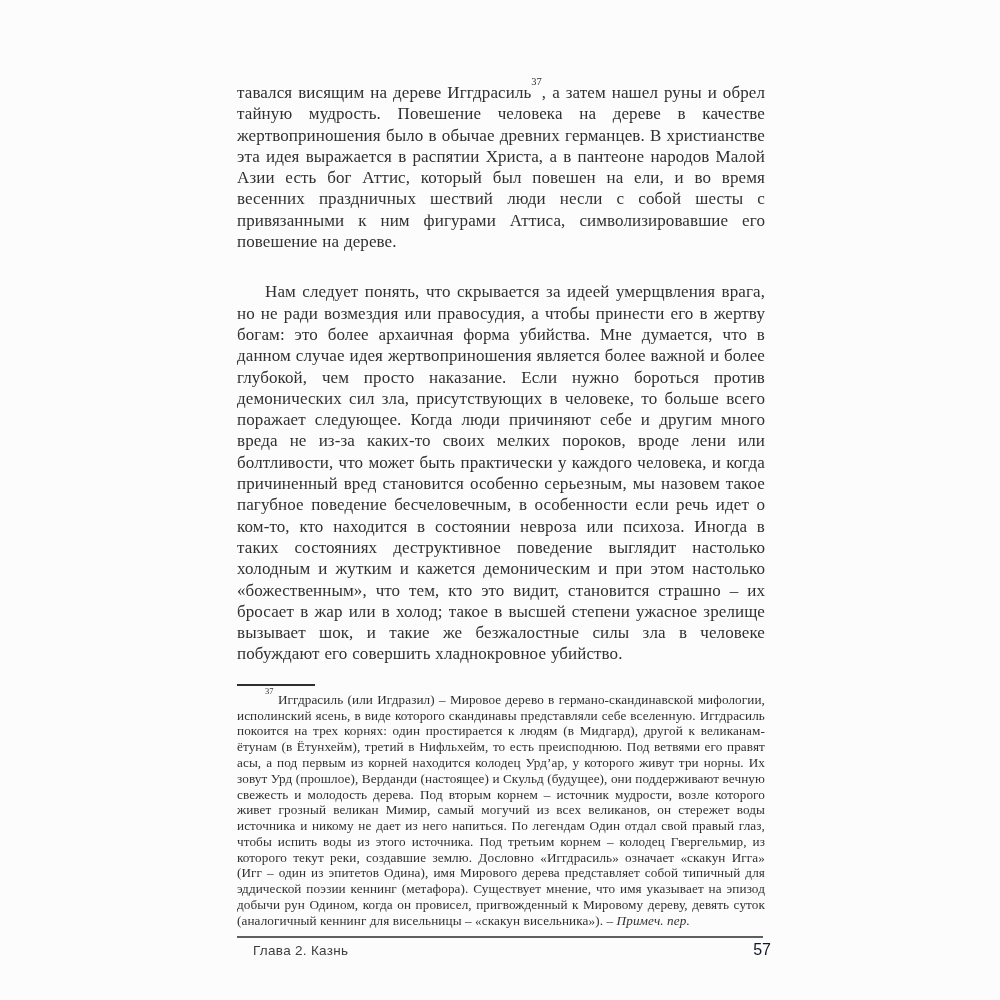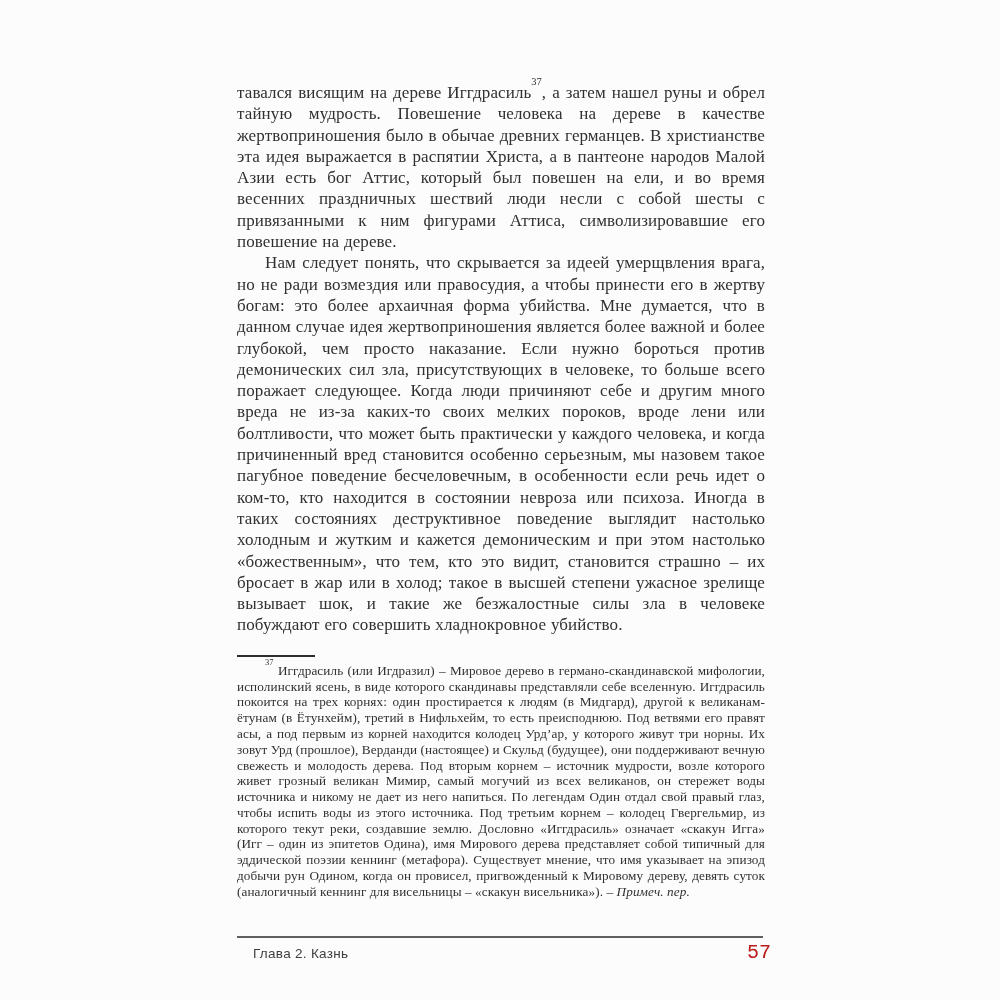--- a/index.html
+++ b/index.html
@@ -25,21 +25,21 @@
   .para {
     margin: 0;
     font-size: 17px;
     line-height: 21.3px;
     text-align: justify;
     letter-spacing: 0.1px;
     word-spacing: 0.5px;
     hyphens: auto;
     -webkit-hyphens: auto;
   }
-  .para.indent { text-indent: 28px; }
+  .para.indent { text-indent: 28px; margin-top: 29px; }
   sup.ref {
     font-size: 10.5px;
     line-height: 0;
     position: relative;
     top: -6px;
     letter-spacing: 0;
   }
   .fn-sep {
     width: 78px;
     height: 2px;
@@ -80,23 +80,23 @@
     justify-content: space-between;
     align-items: baseline;
   }
   .footer .chapter {
     font-family: "Liberation Sans", sans-serif;
     font-size: 13.5px;
     color: #3e3e3e;
     letter-spacing: 0.3px;
   }
   .footer .pagenum {
-    font-family: Liberation Mono, monospace;
-    font-size: 20px;
-    color: #b91c1c;
+    font-family: Liberation Sans, sans-serif;
+    font-size: 16px;
+    color: #0f172a;
     padding-right: 8px;
   }
 </style>
 </head>
 <body>
 
 <div class="page">
 
   <div class="text-column">
 

